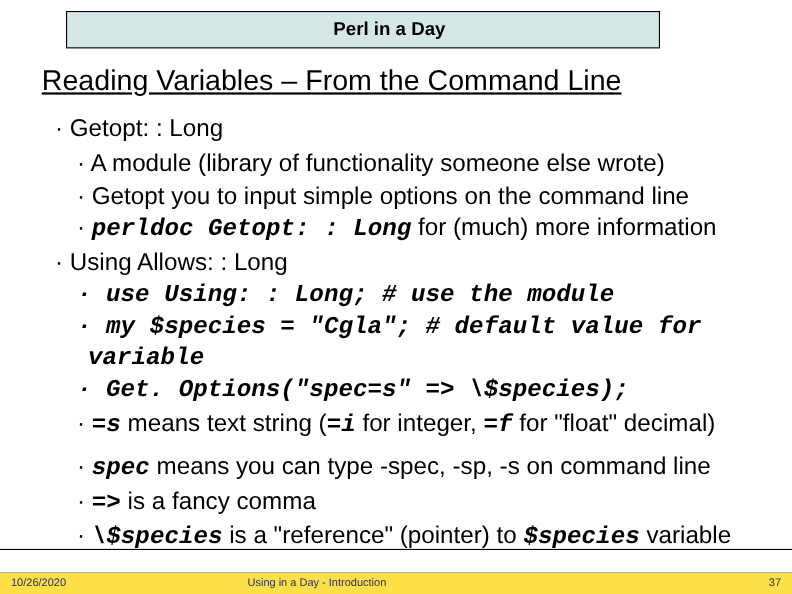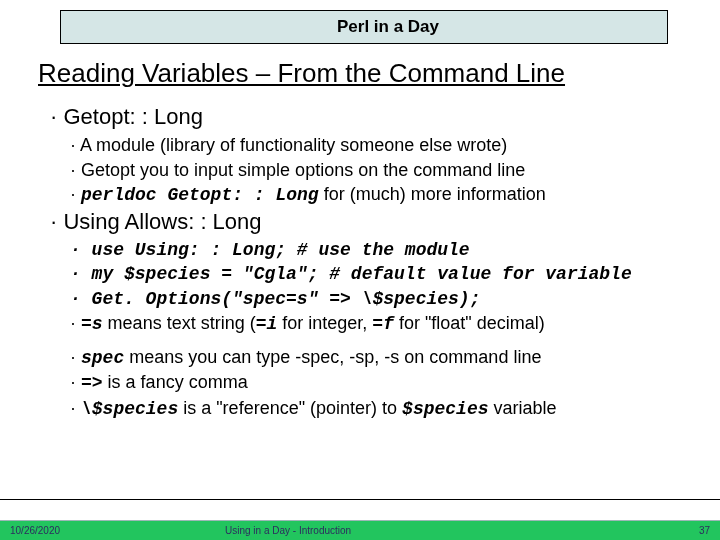--- a/index.html
+++ b/index.html
@@ -8,21 +8,21 @@
     height: 540px;
     background: #fff;
     font-family: Arial, Helvetica, sans-serif;
     position: relative;
     overflow: hidden;
   }
   .title-box {
     position: absolute;
     top: 10px;
     left: 60px;
-    width: 608px;
+    width: 540px;
     height: 34px;
     background: #d5e6e6;
     border: 1.5px solid #000;
     display: flex;
     align-items: center;
     justify-content: center;
     font-weight: bold;
     font-size: 17px;
     padding-left: 48px;
   }
@@ -42,21 +42,21 @@
   }
   .h1 {
     font-size: 22px;
     color: #000;
     margin-bottom: 4px;
   }
   .h1::before {
     content: "· ";
   }
   .h2 {
-    font-size: 18px;
+    font-size: 22px;
     color: #000;
     margin-left: 20px;
     margin-bottom: 2px;
     text-indent: -10px;
     padding-left: 10px;
     line-height: 1.25;
   }
   .h2::before {
     content: "· ";
   }
@@ -72,21 +72,21 @@
     width: 720px;
     height: 1px;
     background: #000;
   }
   .footer {
     position: absolute;
     left: 0;
     bottom: 0;
     width: 720px;
     height: 20px;
-    background: #22c55e;
+    background: #fde047;
     border-top: 1px solid #9db7b7;
     font-size: 10px;
     color: #2d2d5e;
     display: flex;
     align-items: center;
   }
   .footer-date { position: absolute; left: 10px; }
   .footer-title { position: absolute; left: 225px; }
   .footer-page { position: absolute; right: 10px; }
   .gap-top { margin-top: 10px; }

